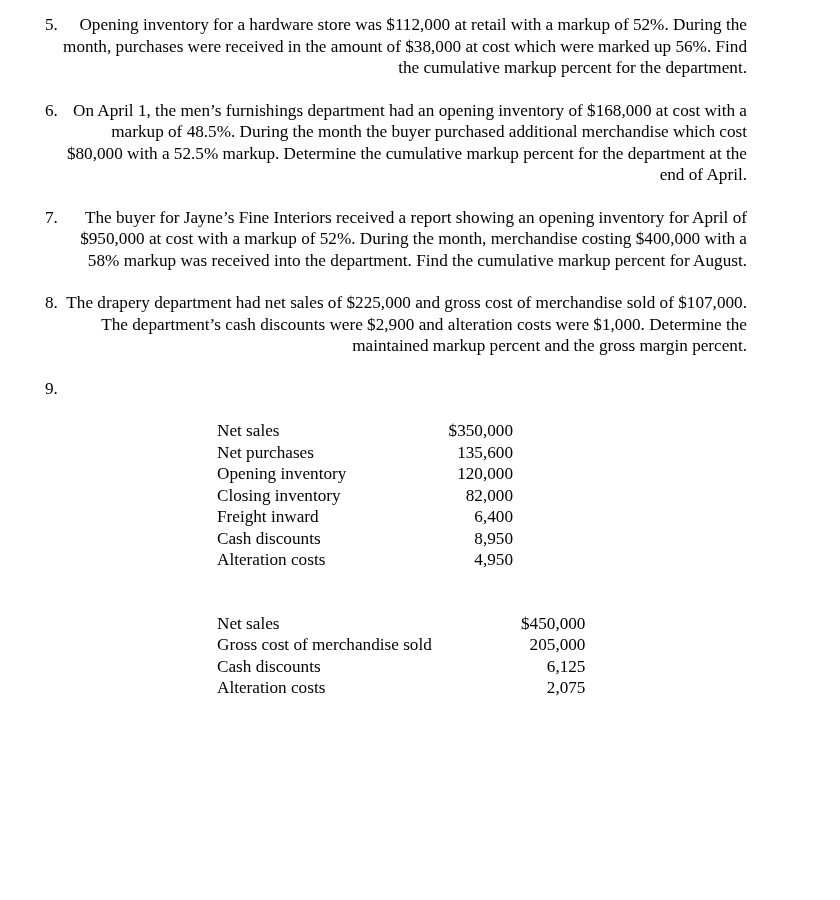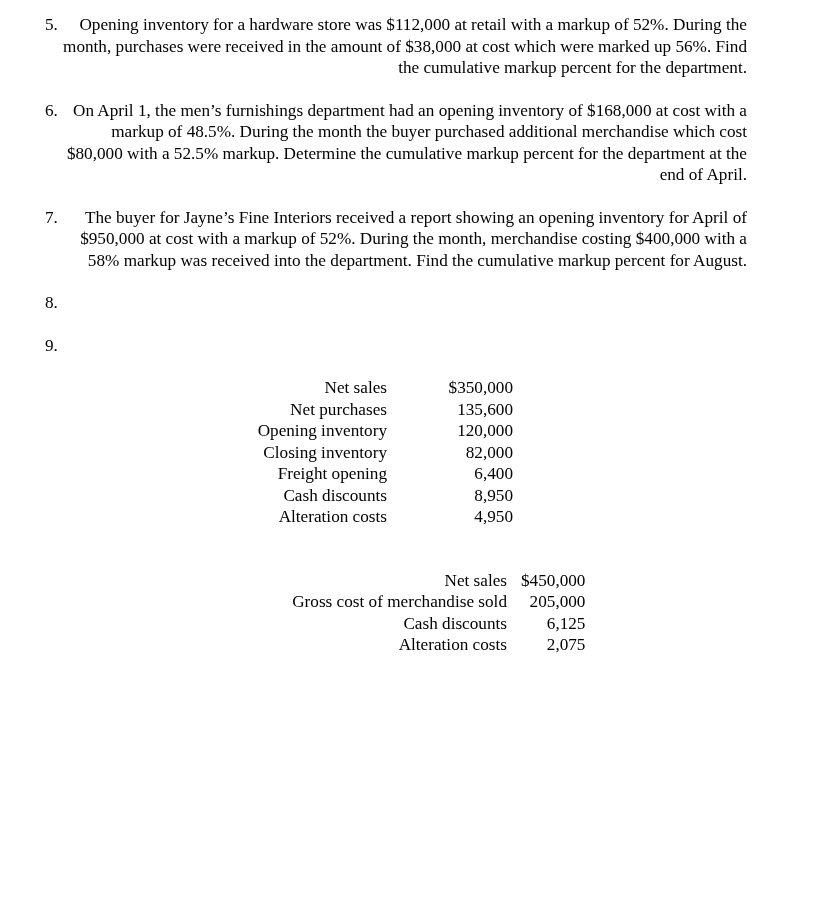--- a/index.html
+++ b/index.html
@@ -52,21 +52,21 @@
     border-collapse: collapse;
     font-size: 17.2px;
     line-height: 21.5px;
   }
   .figures-table td {
     padding: 0;
     vertical-align: baseline;
     white-space: nowrap;
   }
   .figures-table td.label {
-    text-align: right;
+    text-align: left;
     padding-right: 14px;
   }
   .figures-table td.value {
     text-align: right;
   }
 
   .table-wrap-9 {
     padding-left: 217px;
   }
   .table-wrap-9 .figures-table .label { min-width: 170px; }
@@ -103,20 +103,21 @@
 
   <div class="problem">
     <div class="problem-number">7.</div>
     <div class="problem-body">The buyer for Jayne’s Fine Interiors received a report showing an opening inventory for April of $950,000 at cost with a markup of 52%.  During the month, merchandise costing $400,000 with a 58% markup was received into the department.  Find the cumulative markup percent for August.</div>
   </div>
 
   <div class="gap-block"></div>
 
   <div class="problem">
     <div class="problem-number">8.</div>
+    <div class="problem-body">The drapery department had net sales of $225,000 and gross cost of merchandise sold of $107,000.  The department’s cash discounts were $2,900 and alteration costs were $1,000.  Determine the maintained markup percent and the gross margin percent.</div>
   </div>
 
   <div class="gap-block"></div>
 
   <div class="problem">
     <div class="problem-number">9.</div>
   </div>
 
   <div class="gap-block"></div>
 
@@ -133,21 +134,21 @@
         </tr>
         <tr>
           <td class="label">Opening inventory</td>
           <td class="value">120,000</td>
         </tr>
         <tr>
           <td class="label">Closing inventory</td>
           <td class="value">82,000</td>
         </tr>
         <tr>
-          <td class="label">Freight opening</td>
+          <td class="label">Freight inward</td>
           <td class="value">6,400</td>
         </tr>
         <tr>
           <td class="label">Cash discounts</td>
           <td class="value">8,950</td>
         </tr>
         <tr>
           <td class="label">Alteration costs</td>
           <td class="value">4,950</td>
         </tr>

